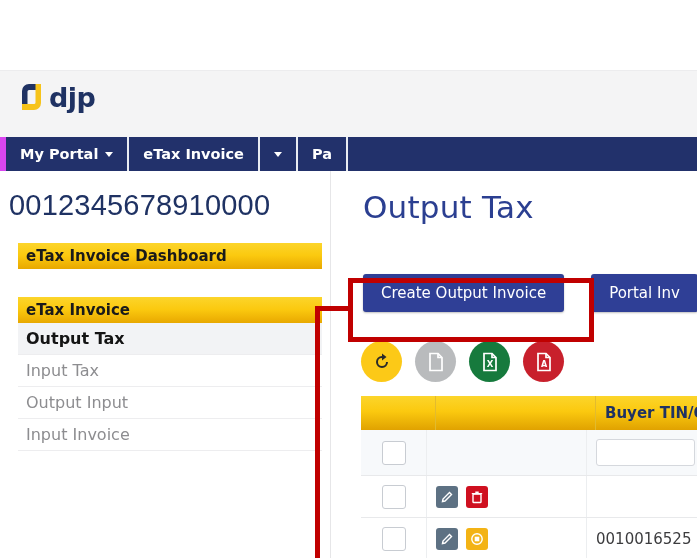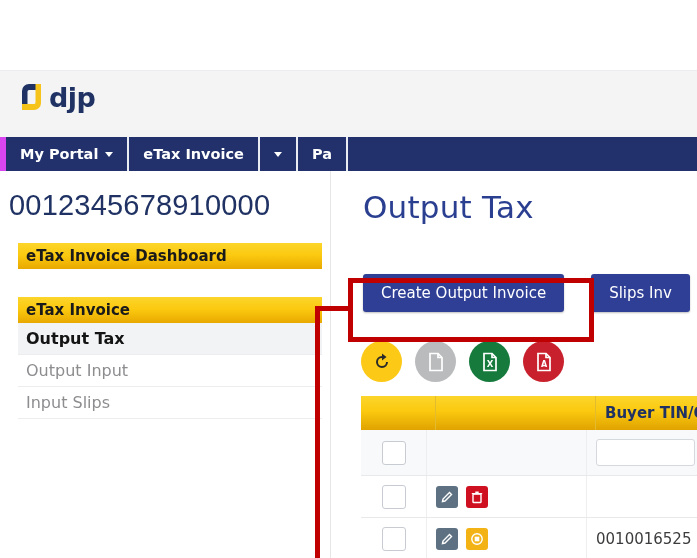--- a/index.html
+++ b/index.html
@@ -339,31 +339,32 @@
     <div class="sidebar">
       <div class="org-id">0012345678910000</div>
 
       <div class="menu-block">
         <div class="menu-head">eTax Invoice Dashboard</div>
       </div>
 
       <div class="menu-block second">
         <div class="menu-head">eTax Invoice</div>
         <div class="menu-item active">Output Tax</div>
+        <div class="menu-item">Input Tax</div>
         <div class="menu-item">Output Input</div>
-        <div class="menu-item">Input Slips</div>
+        <div class="menu-item">Input Invoice</div>
       </div>
     </div>
 
     <div class="main">
       <div class="page-title">Output Tax</div>
 
       <div class="action-row">
         <button class="btn-primary">Create Output Invoice</button>
-        <button class="btn-primary">Slips Inv</button>
+        <button class="btn-primary">Portal Inv</button>
       </div>
 
       <div class="icon-row">
         <div class="circ yellow">
           <svg width="20" height="20" viewBox="0 0 20 20">
             <path d="M16 10 A6 6 0 1 1 10 4 L10 1.5 L14.5 5 L10 8.5 L10 6 A4 4 0 1 0 14 10 Z" fill="#2a2a2a"></path>
           </svg>
         </div>
         <div class="circ gray">
           <svg width="18" height="20" viewBox="0 0 18 20">

